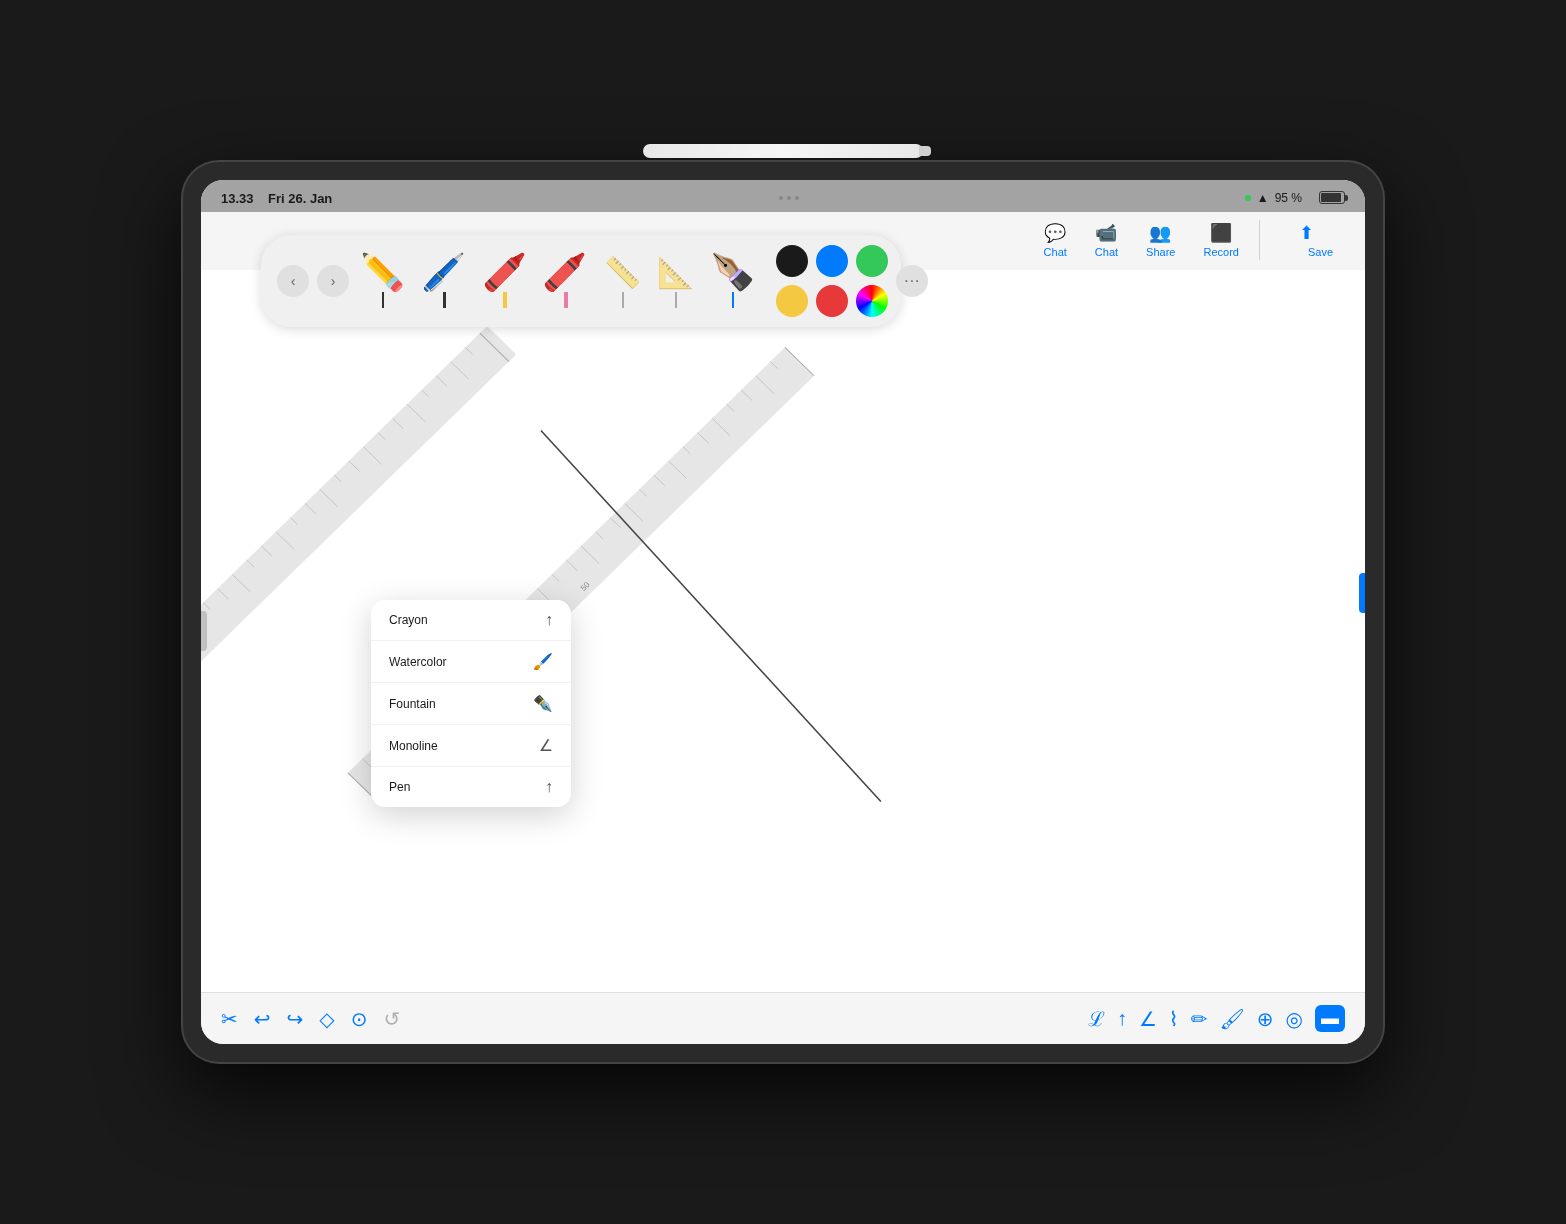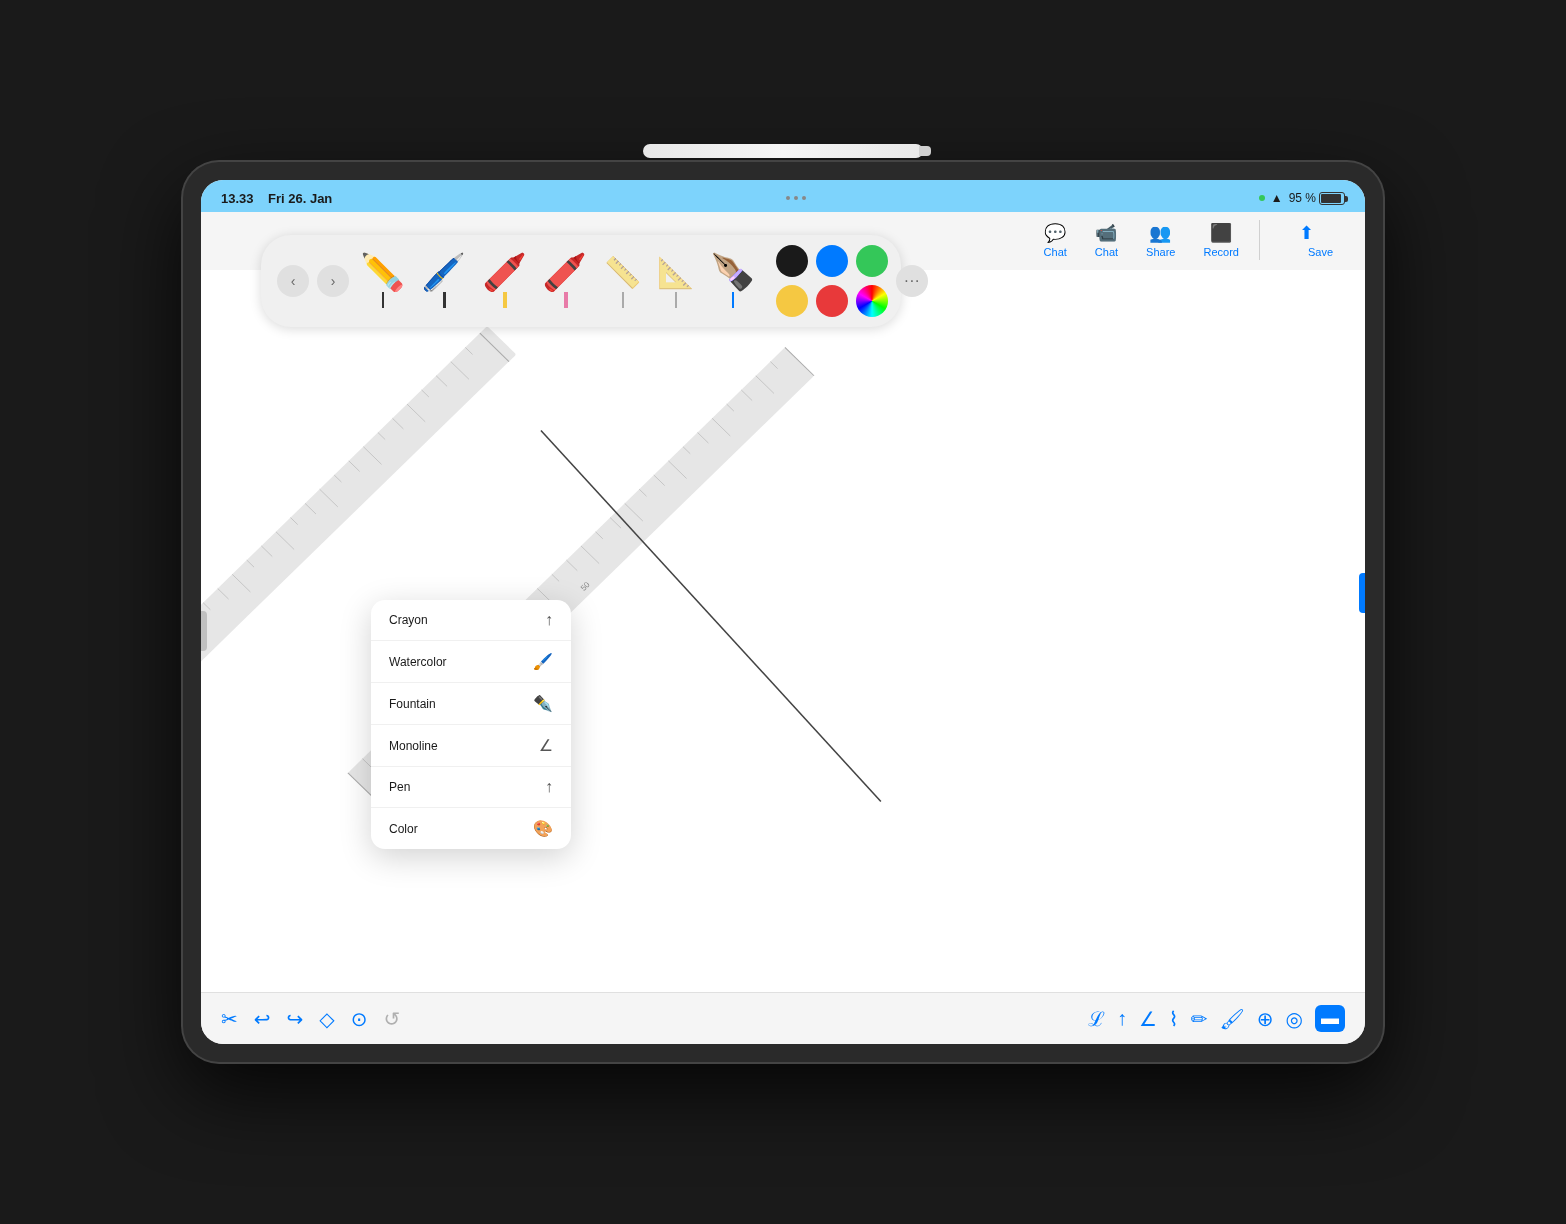--- a/index.html
+++ b/index.html
@@ -52,21 +52,21 @@
       background: #d0d0d0;
       border-radius: 0 4px 4px 0;
     }
 
     
     .status-bar {
       display: flex;
       justify-content: space-between;
       align-items: center;
       padding: 8px 20px 4px;
-      background: #7dd3fc;
+      background: #a3a3a3;
       height: 32px;
     }
     .status-left {
       font-size: 13px;
       font-weight: 600;
       color: #1a1a1a;
     }
     .status-center {
       display: flex;
       gap: 4px;
@@ -79,22 +79,22 @@
     }
     .status-right {
       display: flex;
       align-items: center;
       gap: 6px;
       font-size: 12px;
       color: #1a1a1a;
     }
     .battery-indicator {
       display: flex;
-      align-items: center;
-      gap: 3px;
+      align-items: flex-start;
+      gap: 17px;
     }
     .wifi-icon { font-size: 12px; }
     .signal-dot {
       width: 6px;
       height: 6px;
       background: #34c759;
       border-radius: 50%;
     }
     .battery-bar {
       width: 26px;
@@ -558,24 +558,20 @@
           <span class="menu-icon">✒️</span>
         </div>
         <div class="context-menu-item">
           <span class="menu-label">Monoline</span>
           <span class="menu-icon">∠</span>
         </div>
         <div class="context-menu-item">
           <span class="menu-label">Pen</span>
           <span class="menu-icon">↑</span>
         </div>
-        <div class="context-menu-item">
-          <span class="menu-label">Color</span>
-          <span class="menu-icon">🎨</span>
-        </div>
       </div>
     </div>
 
     <div class="bottom-toolbar">
       <div class="bottom-left">
         <span class="bottom-icon" style="color:#007aff;">✂</span>
         <span class="bottom-icon" style="color:#007aff;">↩</span>
         <span class="bottom-icon" style="color:#007aff;">↪</span>
         <span class="bottom-icon" style="color:#007aff;">◇</span>
         <span class="bottom-icon" style="color:#007aff;">⊙</span>

